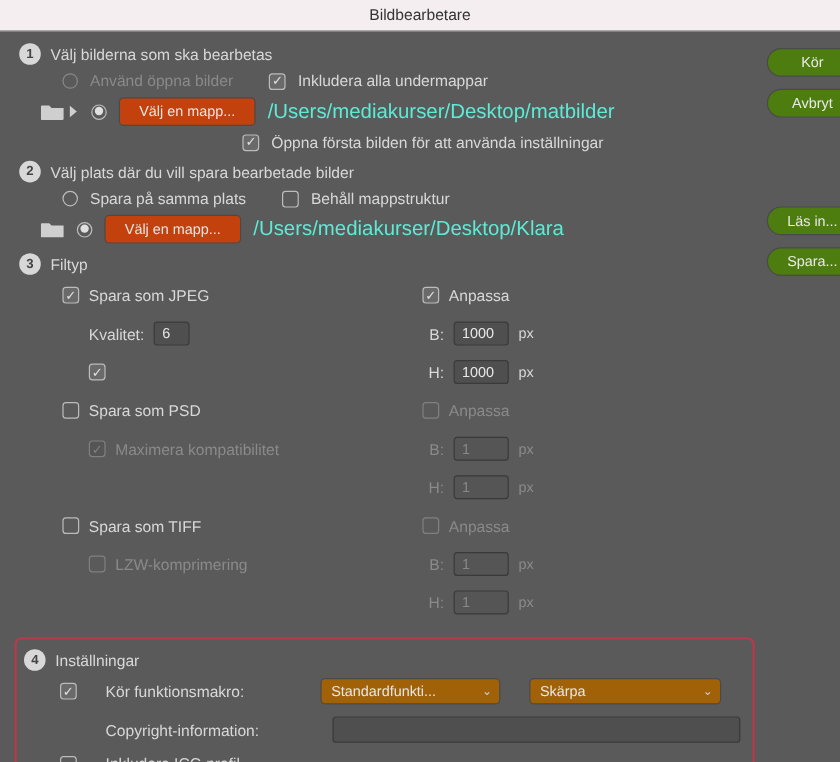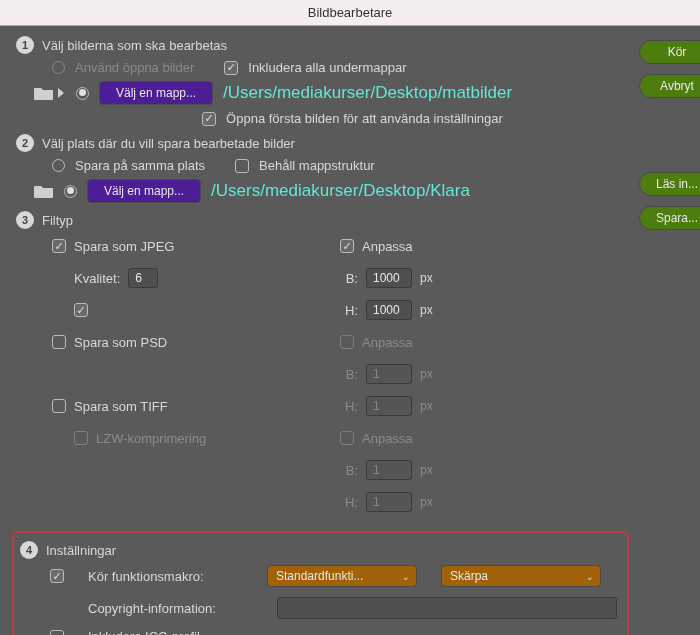--- a/index.html
+++ b/index.html
@@ -104,38 +104,38 @@
     color: #e0e0e0;
   }
   .checkbox.checked {
     background: #6a6a6a;
   }
   .checkbox.checked::after { content: '✓'; }
   .checkbox.disabled { border-color: #808080; color:#808080;}
   .checkbox.disabled.checked { background:#555; }
   .lbl-dis { color: #8a8a8a; }
   .btn {
-    background: #4c1d95;
+    background: #c2410c;
     border: 1px solid #4a4a4a;
     color: #e6e6e6;
     border-radius: 4px;
     padding: 4px 16px;
     font-size: 12px;
     cursor: pointer;
   }
   .folder-icon {
     display: inline-flex;
     align-items: center;
     gap: 4px;
   }
   .folder-icon svg { display:block; }
   .pathtxt { color: #5eead4; font-size: 17px; }
   .filetype-cols {
     display: flex;
-    gap: 48px;
+    gap: 60px;
     padding-left: 36px;
   }
   .col { width: 240px; }
   .ft-row {
     display: flex;
     align-items: center;
     gap: 8px;
     margin-bottom: 10px;
     min-height: 22px;
   }
@@ -279,20 +279,24 @@
             <input class="numinput small" value="6" style="">
           </div>
           <div class="ft-row indent">
             <span class="checkbox checked"></span>
           </div>
 
           <div class="ft-row" style="margin-top:6px;">
             <span class="checkbox"></span>
             <span>Spara som PSD</span>
           </div>
+          <div class="ft-row indent">
+            <span class="checkbox disabled checked"></span>
+            <span class="lbl-dis">Maximera kompatibilitet</span>
+          </div>
           <div class="ft-row" style="height:22px;"></div>
 
           <div class="ft-row" style="margin-top:6px;">
             <span class="checkbox"></span>
             <span>Spara som TIFF</span>
           </div>
           <div class="ft-row indent">
             <span class="checkbox disabled"></span>
             <span class="lbl-dis">LZW-komprimering</span>
           </div>

